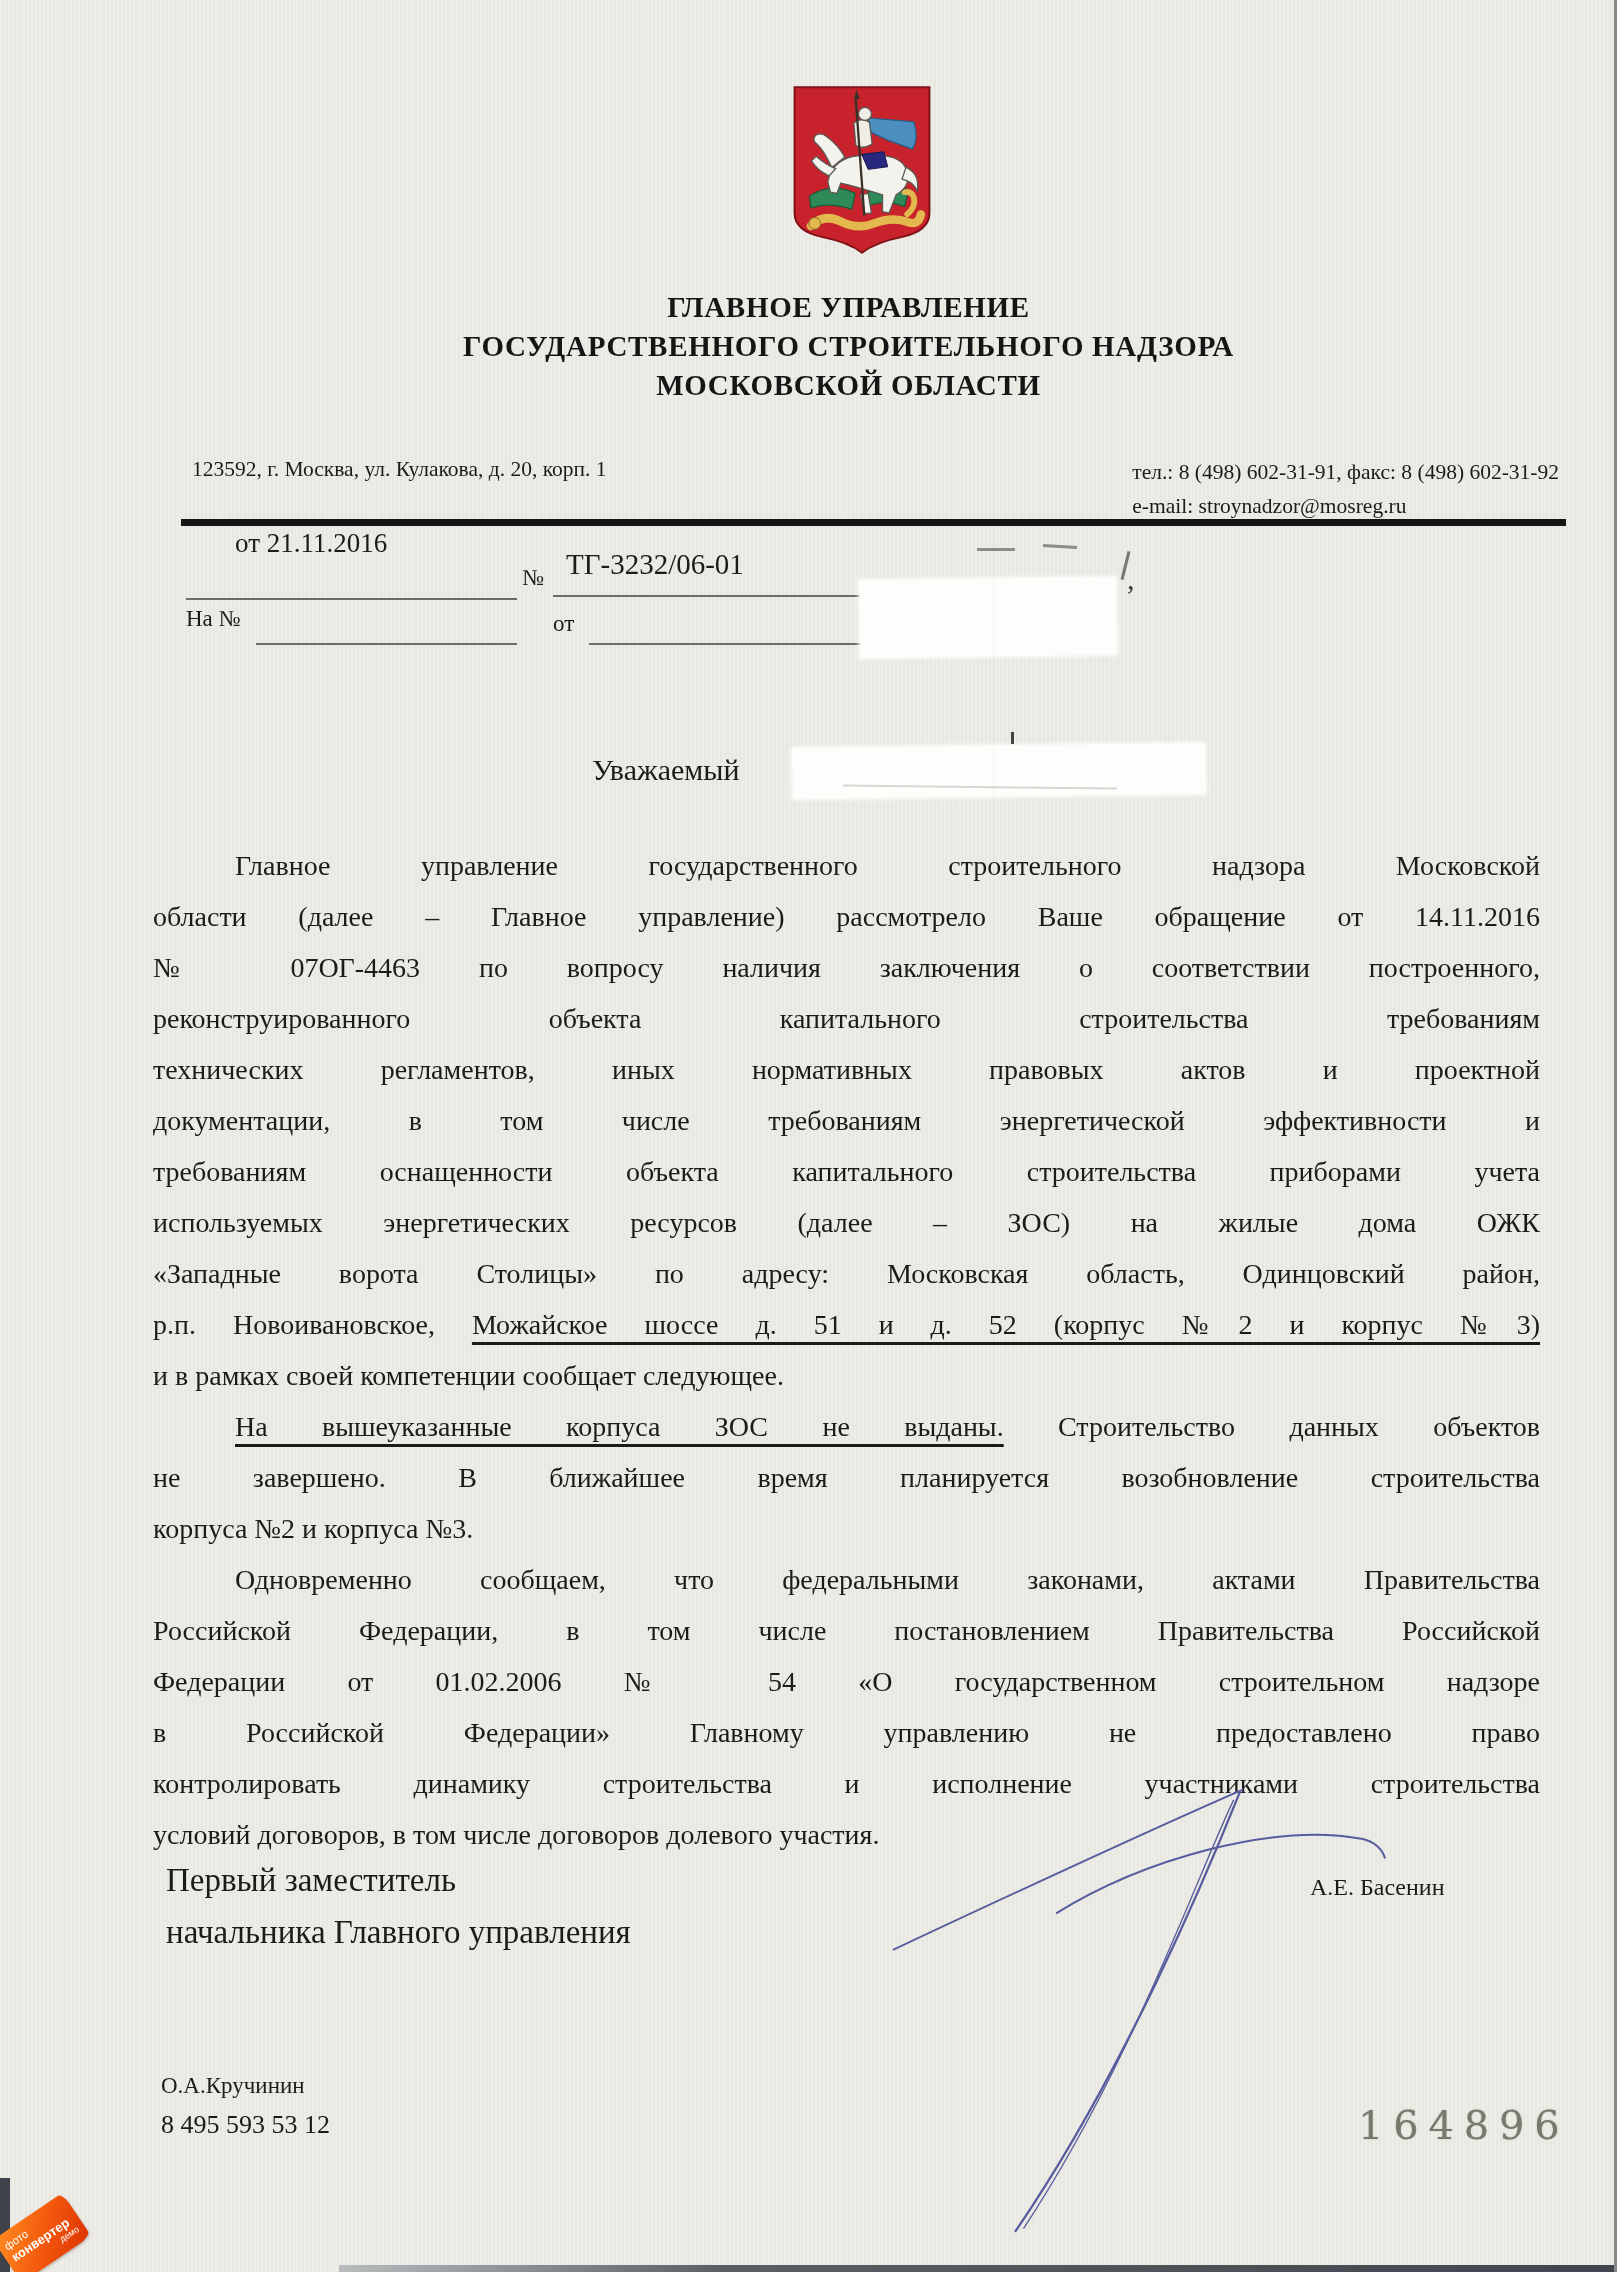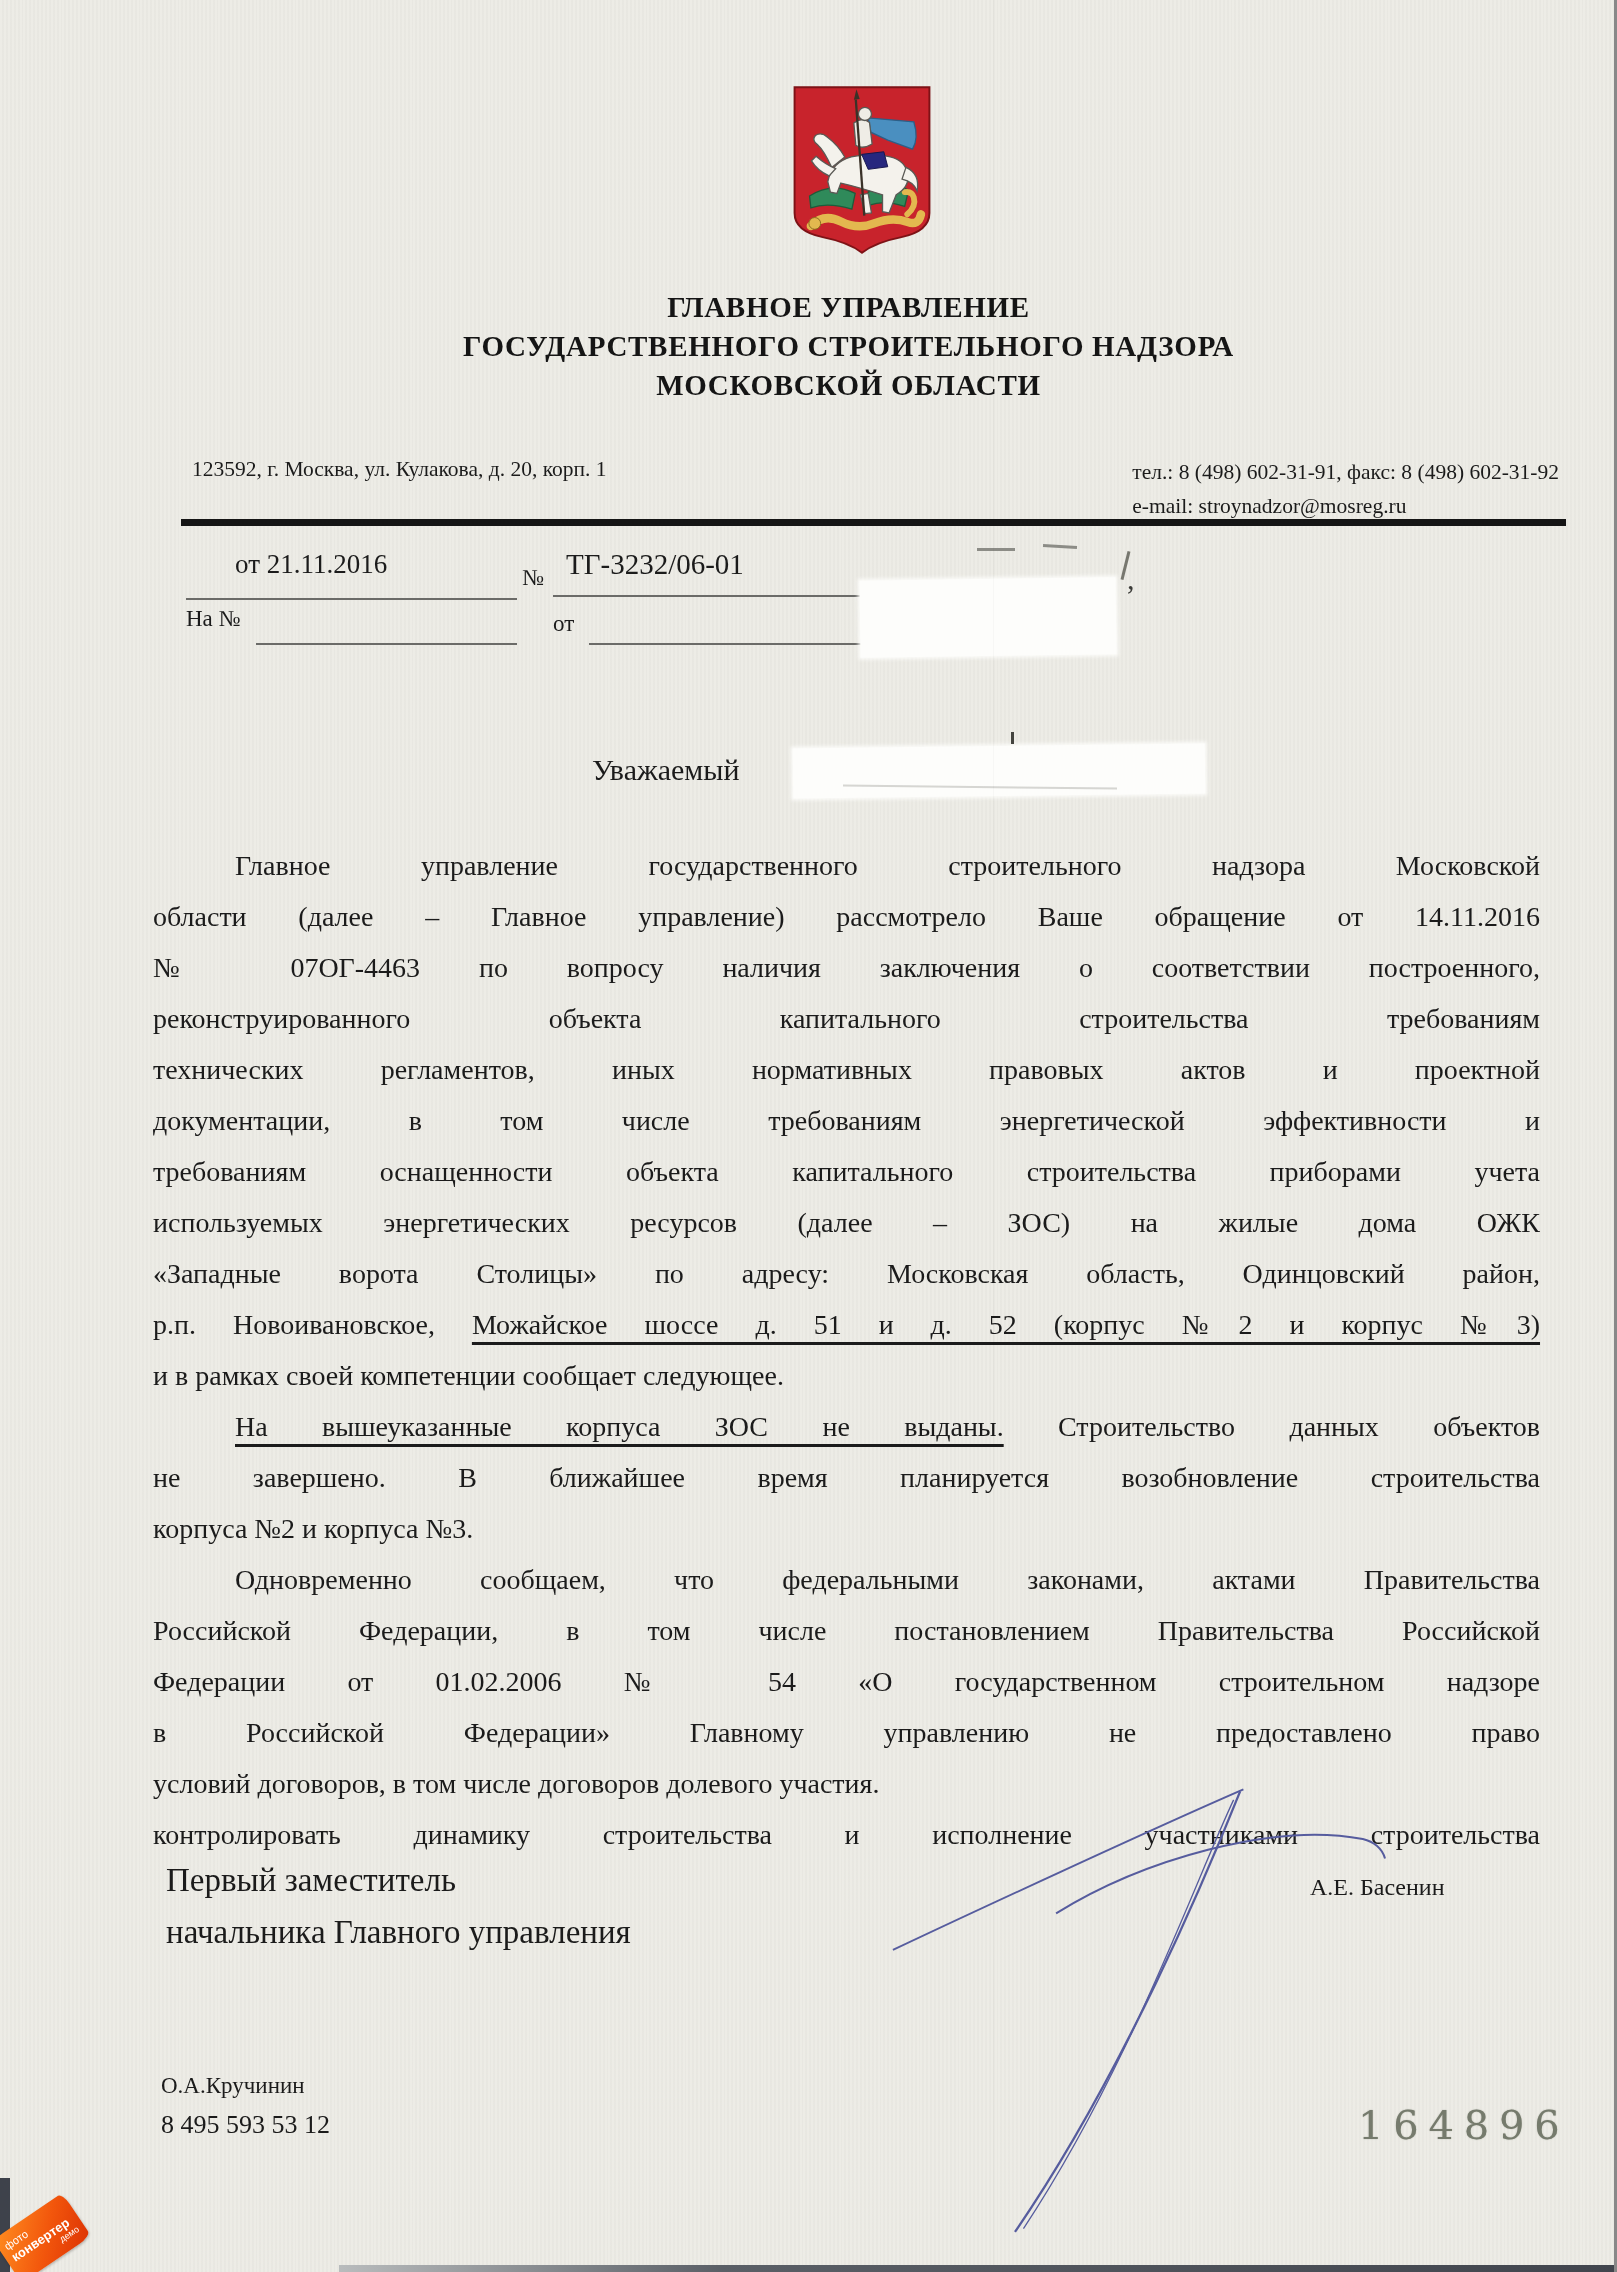--- a/index.html
+++ b/index.html
@@ -114,21 +114,21 @@
   </div>
 
   <div id="addr" class="abs">123592, г. Москва, ул. Кулакова, д. 20, корп. 1</div>
   <div id="contacts" class="abs">
     <div>тел.: 8 (498) 602-31-91, факс: 8 (498) 602-31-92</div>
     <div>e-mail: stroynadzor@mosreg.ru</div>
   </div>
 
   <div id="rule" class="abs"></div>
 
-  <div class="abs ref-txt" style="left:235px;top:549px;">от 21.11.2016</div>
+  <div class="abs ref-txt" style="left:235px;top:528px;">от 21.11.2016</div>
   <div class="uline-bar" style="left:186px;top:598px;width:331px;"></div>
   <div class="abs ref-sm" style="left:522px;top:565px;">№</div>
   <div class="abs" style="left:566px;top:548px;font-size:29px;">ТГ-3232/06-01</div>
   <div class="uline-bar" style="left:553px;top:595px;width:318px;"></div>
   <div class="abs ref-sm" style="left:186px;top:606px;">На №</div>
   <div class="uline-bar" style="left:256px;top:643px;width:261px;"></div>
   <div class="abs ref-sm" style="left:553px;top:611px;">от</div>
   <div class="uline-bar" style="left:589px;top:643px;width:283px;"></div>
 
   <div class="whitebox" style="left:860px;top:579px;width:256px;height:77px;transform:rotate(-0.8deg);"></div>
@@ -154,22 +154,22 @@
       <div class="bline"><span>«Западные ворота Столицы» по адресу: Московская область, Одинцовский район,</span></div>
       <div class="bline"><span>р.п. Новоивановское, </span><span class="uline">Можайское шоссе д. 51 и д. 52 (корпус №2 и корпус №3)</span></div>
       <div class="bline last"><span>и в рамках своей компетенции сообщает следующее.</span></div>
       <div class="bline indent"><span class="uline">На вышеуказанные корпуса ЗОС не выданы.</span><span> Строительство данных объектов</span></div>
       <div class="bline"><span>не завершено. В ближайшее время планируется возобновление строительства</span></div>
       <div class="bline last"><span>корпуса №2 и корпуса №3.</span></div>
       <div class="bline indent"><span>Одновременно сообщаем, что федеральными законами, актами Правительства</span></div>
       <div class="bline"><span>Российской Федерации, в том числе постановлением Правительства Российской</span></div>
       <div class="bline"><span>Федерации от 01.02.2006 № 54 «О государственном строительном надзоре</span></div>
       <div class="bline"><span>в Российской Федерации» Главному управлению не предоставлено право</span></div>
+      <div class="bline"><span>контролировать динамику строительства и исполнение участниками строительства</span></div>
       <div class="bline last"><span>условий договоров, в том числе договоров долевого участия.</span></div>
-      <div class="bline"><span>контролировать динамику строительства и исполнение участниками строительства</span></div>
     </div>
 
   <div id="position" class="abs">
     <div>Первый заместитель</div>
     <div>начальника Главного управления</div>
   </div>
 
   <div class="abs" style="left:868px;top:1762px;width:555px;height:496px;">
     <svg width="555" height="496" viewBox="0 0 850 760">
       <path d="M575,42 C430,105 150,235 38,288" fill="none" stroke="#565c9e" stroke-width="3"></path>

